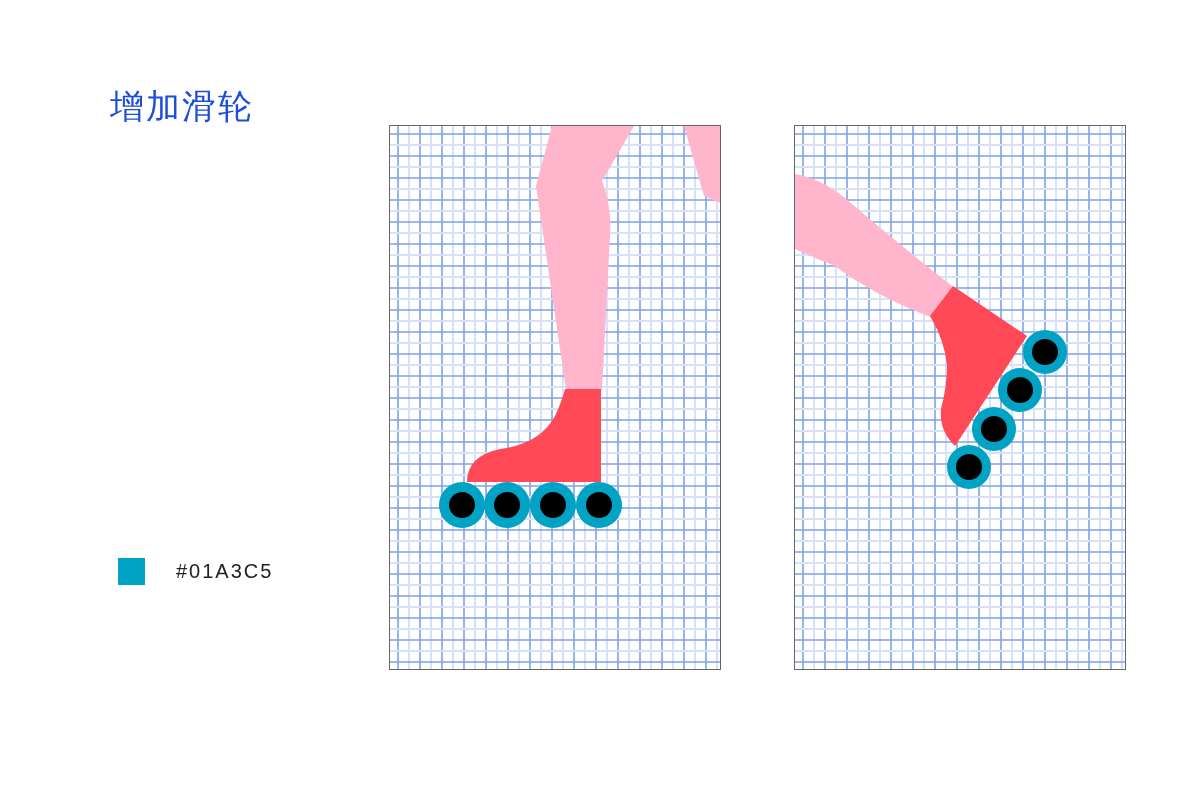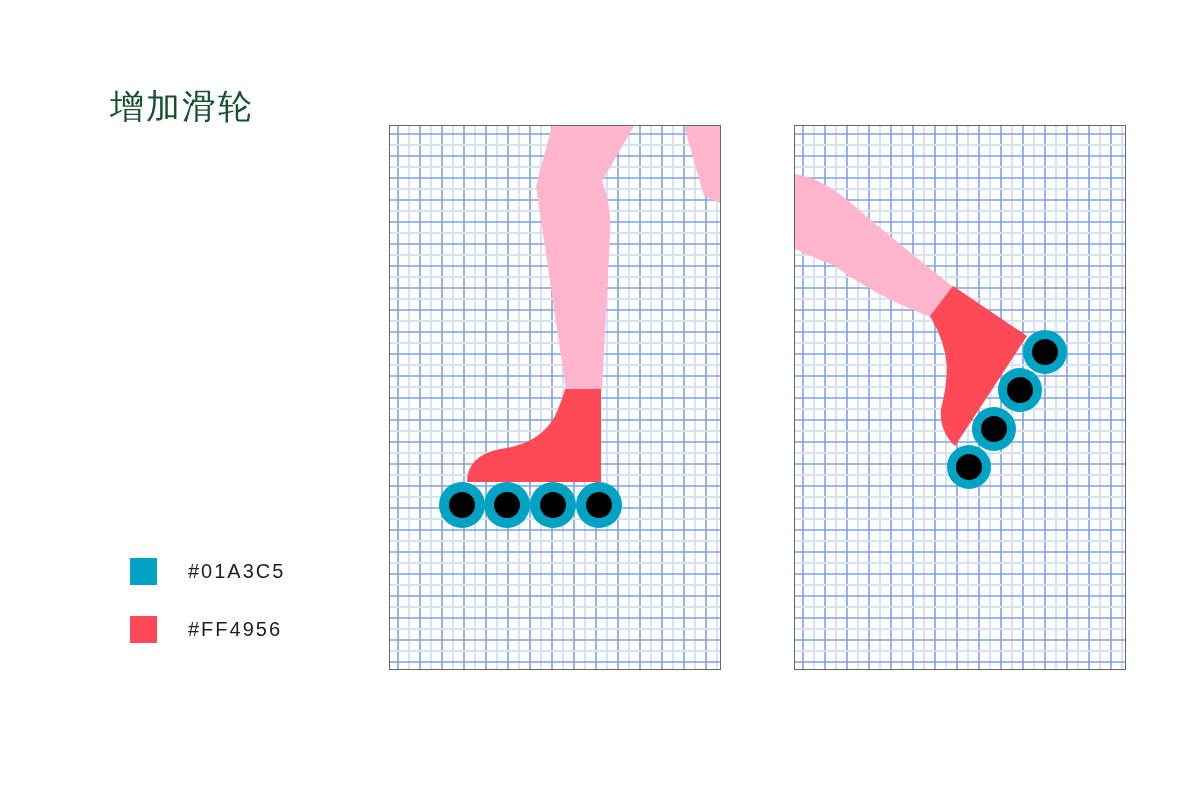--- a/index.html
+++ b/index.html
@@ -1,39 +1,35 @@
 <!DOCTYPE html>
 <html><head>
 <meta charset="utf-8">
 <style>
   html, body { margin:0; padding:0; }
   body { width:1200px; height:800px; background:#ffffff; position:relative; overflow:hidden; font-family:"DejaVu Sans", sans-serif; }
-  .title { position:absolute; left:110px; top:84px; font-size:34px; color:#14532d; letter-spacing:2px; font-family:"DejaVu Sans", sans-serif; }
-  .legend { position:absolute; left:130px; top:557px; }
+  .title { position:absolute; left:110px; top:84px; font-size:34px; color:#1d4ed8; letter-spacing:2px; font-family:"DejaVu Sans", sans-serif; }
+  .legend { position:absolute; left:118px; top:557px; }
   .legend-item { display:flex; align-items:center; height:28px; margin-bottom:30px; }
   .swatch { width:27px; height:27px; }
   .legend-label { margin-left:31px; font-size:20px; color:#222; letter-spacing:2px; font-family:"Liberation Sans", sans-serif; }
   .panel { position:absolute; top:125px; width:332px; height:545px; box-sizing:border-box; border:1px solid #666; overflow:hidden; background:#fff; }
   .panel svg { position:absolute; left:0; top:0; }
   #panel-left { left:389px; }
   #panel-right { left:794px; }
 </style>
 </head>
 <body>
 
 <div class="title">增加滑轮</div>
 
 <div class="legend">
   <div class="legend-item">
     <div class="swatch" style="background: rgb(1, 163, 197);"></div>
     <span class="legend-label">#01A3C5</span>
-  </div>
-  <div class="legend-item">
-    <div class="swatch" style="background: rgb(255, 73, 86);"></div>
-    <span class="legend-label">#FF4956</span>
   </div>
 </div>
 
 <div class="panel" id="panel-left">
   <svg width="332" height="545">
     <g class="grid">
         <line x1="-3" x2="-3" y1="0" y2="545" stroke="#D6E2F8" stroke-width="2"></line>
         <line x1="8" x2="8" y1="0" y2="545" stroke="#7EA3E6" stroke-width="1.6"></line>
         <line x1="19" x2="19" y1="0" y2="545" stroke="#D6E2F8" stroke-width="2"></line>
         <line x1="30" x2="30" y1="0" y2="545" stroke="#7EA3E6" stroke-width="1.6"></line>

